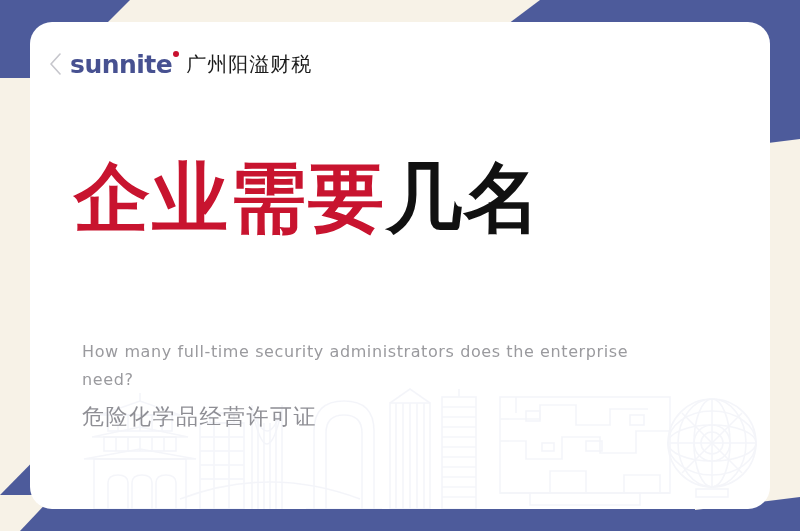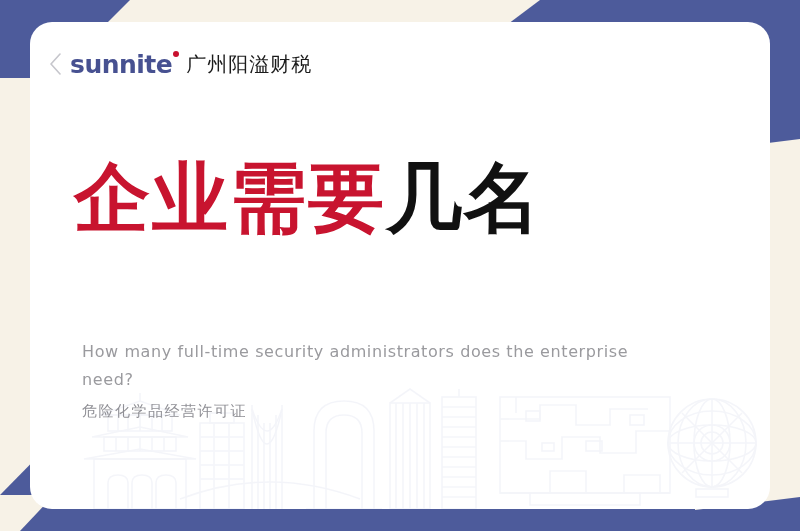--- a/index.html
+++ b/index.html
@@ -140,21 +140,21 @@
     width:560px;
     font-size:16px;
     line-height:1.75;
     letter-spacing:0.6px;
     color:#9a9a9e;
     font-family:"DejaVu Sans","Liberation Sans",sans-serif;
   }
   .sub-cn{
     position:absolute;
     left:52px;top:380px;
-    font-size:15px;
+    font-size:22px;
     letter-spacing:1.5px;
     color:#8f8f95;
     font-family:"DejaVu Sans","Liberation Sans",sans-serif;
   }
 
   
   .skyline{
     position:absolute;
     left:0;bottom:0;
     width:740px;height:130px;

